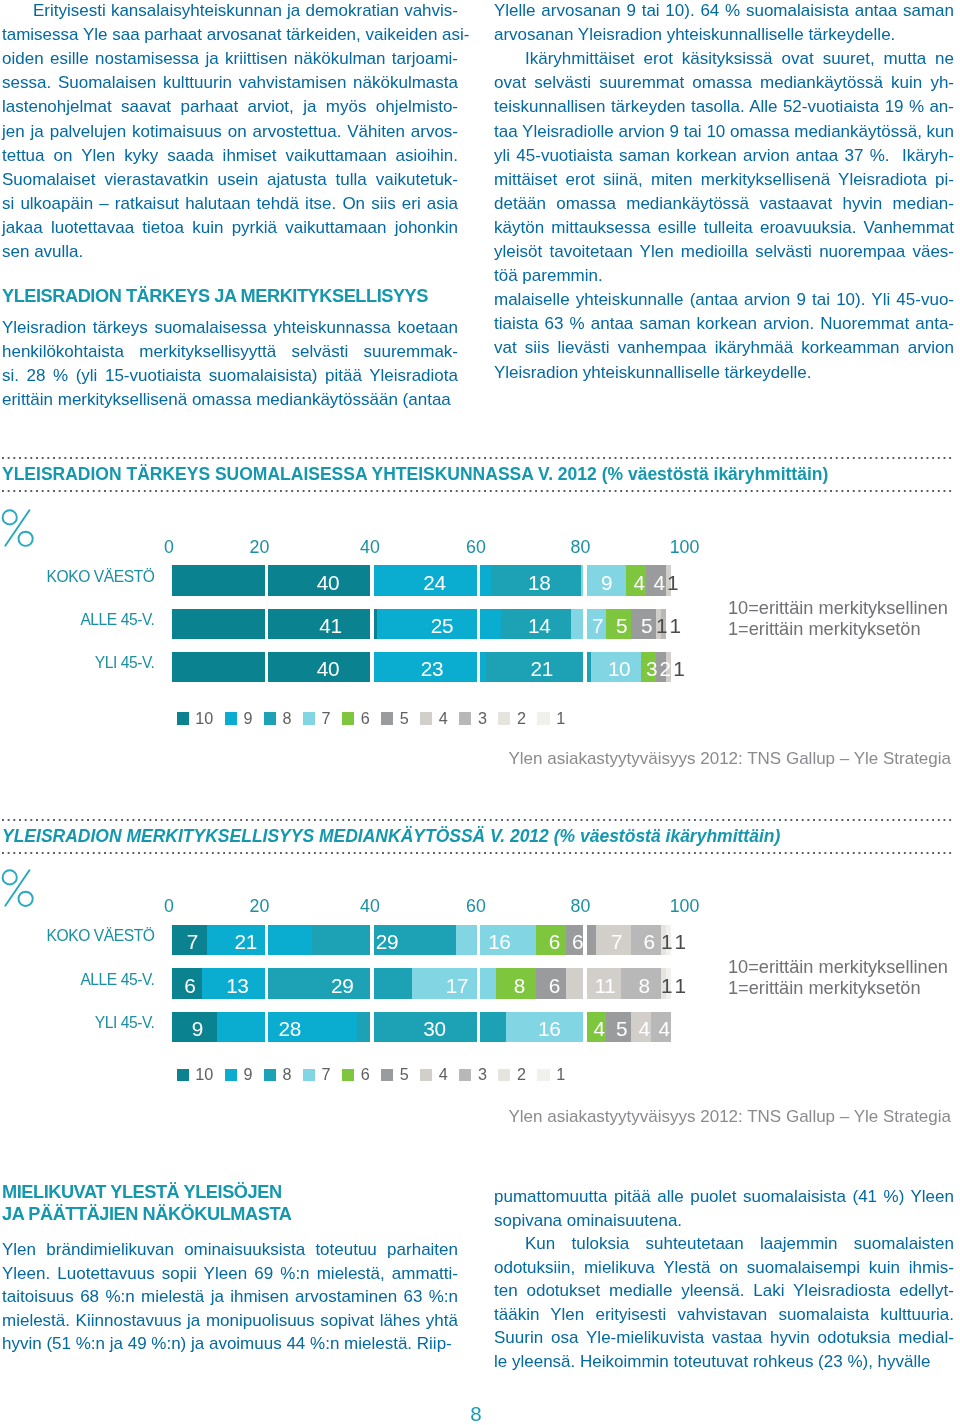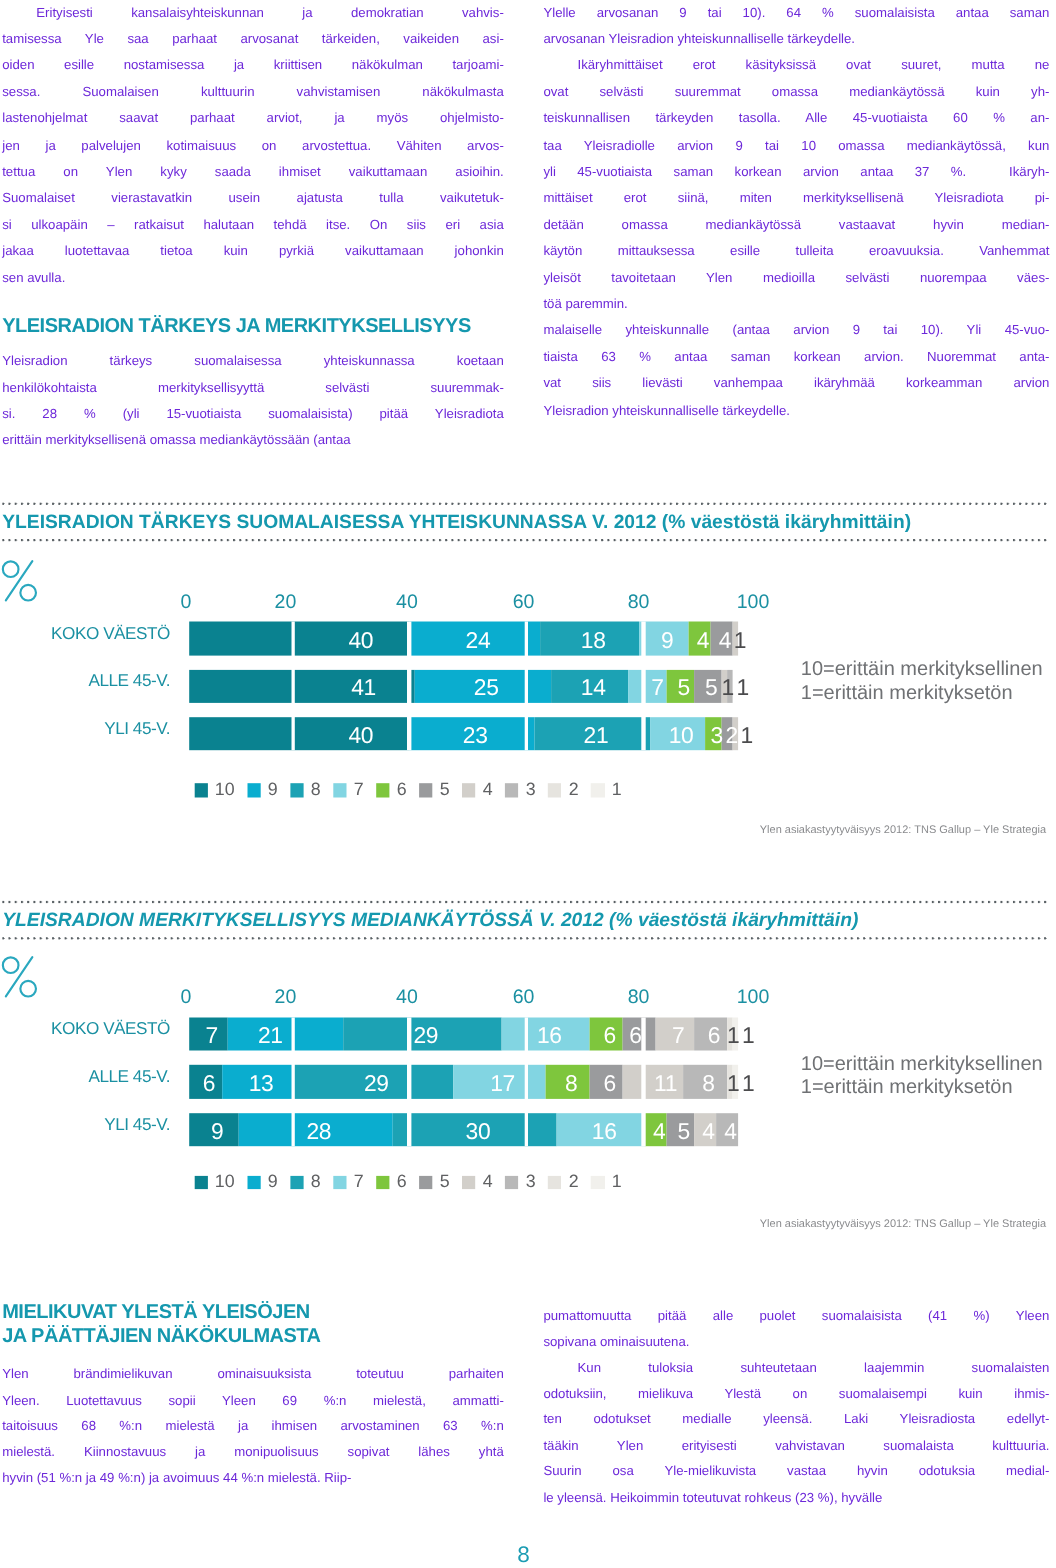--- a/index.html
+++ b/index.html
@@ -4,21 +4,21 @@
 <title>Yle vuosikertomus 2012 – sivu 8</title>
 <style>
   html,body{margin:0;padding:0;background:#fff;}
   body{width:960px;height:1425px;
        font-family:"Liberation Sans",sans-serif;
        -webkit-font-smoothing:antialiased;}
   .page{position:relative;width:960px;height:1425px;overflow:hidden;background:#fff;}
 
   
   .col{position:absolute;}
-  .para{margin:0;color:#6d28d9;font-size:12px;}
+  .para{margin:0;color:#0369a1;font-size:17px;}
   .ln{display:block;height:24.1px;line-height:24.1px;
       text-align:justify;text-align-last:justify;white-space:pre;
       overflow:visible;}
   .ln.last{text-align-last:left;}
   .ln.ind{text-indent:31px;}
   .tight .ln{height:23.5px;line-height:23.5px;}
   .sec-head{margin:0;color:#1598ae;font-weight:bold;font-size:18.2px;
             line-height:22.2px;letter-spacing:-0.45px;white-space:pre;}
 
   
@@ -35,21 +35,21 @@
   .row-lab{position:absolute;color:#1b90a2;font-size:15.6px;
            letter-spacing:-0.42px;text-align:right;white-space:nowrap;}
   .bar{position:absolute;height:30.5px;}
   .seg{position:absolute;top:0;height:100%;}
   .seglab{position:absolute;top:2.2px;height:100%;display:flex;align-items:center;
           justify-content:center;font-size:20.8px;color:#ffffff;white-space:nowrap;letter-spacing:-0.35px;}
   .seglab.dk{color:#4b4b4d;}
   .grid{position:absolute;width:3.2px;background:#ffffff;}
   .note{position:absolute;color:#6f7174;font-size:18.2px;line-height:21.8px;
         white-space:pre-line;}
-  .source{position:absolute;color:#8a8b8e;font-size:10px;text-align:right;white-space:nowrap;}
+  .source{position:absolute;color:#8a8b8e;font-size:17px;text-align:right;white-space:nowrap;}
   .legend{position:absolute;display:flex;align-items:center;}
   .lg-item{display:flex;align-items:center;}
   .lg-sw{width:12.2px;height:12.2px;margin-right:6.6px;}
   .lg-tx{color:#5f6062;font-size:16.2px;margin-right:11.3px;}
   .pageno{position:absolute;color:#1b9cb3;font-size:20.5px;text-align:center;}
 </style>
 </head>
 <body>
 
 <div class="page">
@@ -76,21 +76,21 @@
     </p>
   </div>
   <div class="col" style="left:494px;top:-0.9px;width:460px;">
     <p class="para">
       <span class="ln">Ylelle arvosanan 9 tai 10). 64 % suomalaisista antaa saman</span>
       <span class="ln last">arvosanan Yleisradion yhteiskunnalliselle tärkeydelle.</span>
     </p>
     <p class="para">
       <span class="ln ind">Ikäryhmittäiset erot käsityksissä ovat suuret, mutta ne</span>
       <span class="ln">ovat selvästi suuremmat omassa mediankäytössä kuin yh-</span>
-      <span class="ln">teiskunnallisen tärkeyden tasolla. Alle 45-vuotiaista 60 % an-</span>
+      <span class="ln">teiskunnallisen tärkeyden tasolla. Alle 52-vuotiaista 19 % an-</span>
       <span class="ln">taa Yleisradiolle arvion 9 tai 10 omassa mediankäytössä, kun</span>
       <span class="ln">yli 45-vuotiaista saman korkean arvion antaa 37 %.  Ikäryh-</span>
       <span class="ln">mittäiset erot siinä, miten merkityksellisenä Yleisradiota pi-</span>
       <span class="ln">detään omassa mediankäytössä vastaavat hyvin median-</span>
       <span class="ln">käytön mittauksessa esille tulleita eroavuuksia. Vanhemmat</span>
       <span class="ln">yleisöt tavoitetaan Ylen medioilla selvästi nuorempaa väes-</span>
       <span class="ln last">töä paremmin.</span>
     </p>
     <p class="para">
       <span class="ln">malaiselle yhteiskunnalle (antaa arvion 9 tai 10). Yli 45-vuo-</span>

